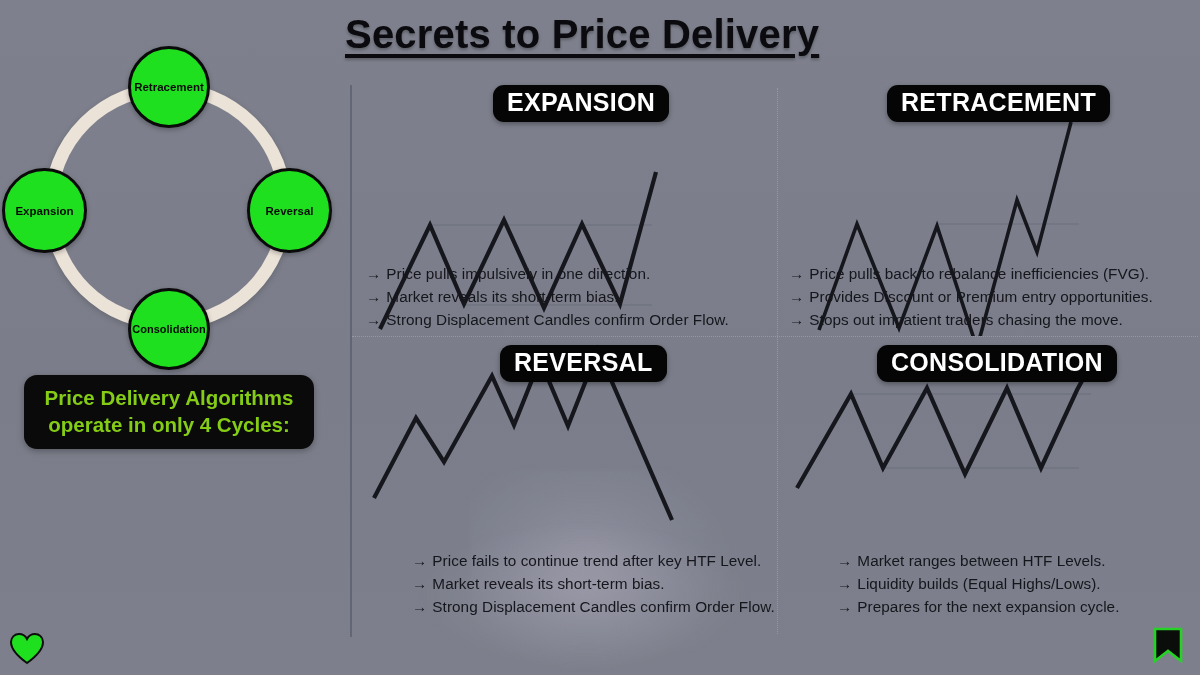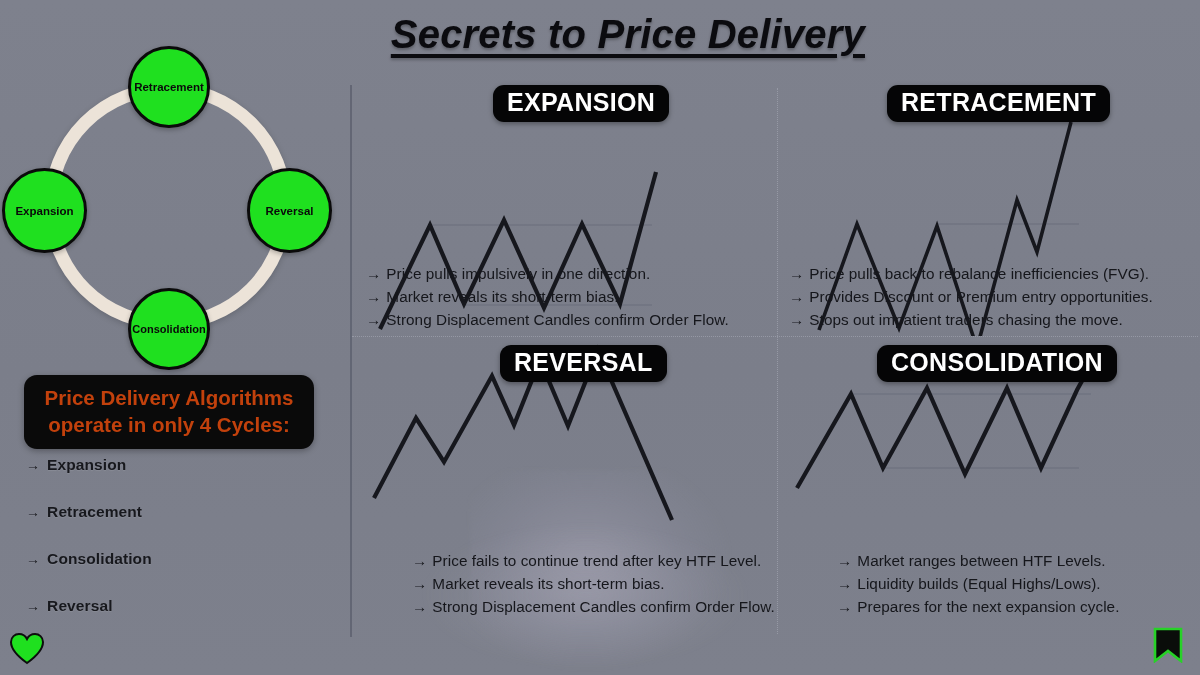--- a/index.html
+++ b/index.html
@@ -21,30 +21,29 @@
   }
   .bg-blotch2{
     position:absolute;left:420px;top:520px;width:330px;height:150px;
     background:radial-gradient(ellipse at 50% 50%, rgba(200,196,212,.22) 0%, rgba(125,128,140,0) 70%);
     filter:blur(3px);pointer-events:none;
   }
 
   
   .title{
     position:absolute;left:345px;top:12px;width:520px;
-    text-align:right;
+    text-align:left;
     font-size:40px;font-weight:bold;color:#0b0b0f;
     letter-spacing:.2px;
     text-decoration:underline;
     text-underline-offset:6px;
     text-decoration-thickness:4px;
     text-shadow:0 2px 3px rgba(0,0,0,.28);
     font-family:"Liberation Sans", sans-serif;
     white-space:nowrap;
-    font-style:italic;
   }
 
   
   .diagram{position:absolute;left:0px;top:20px;width:345px;height:340px;}
   .ring{
     position:absolute;left:44px;top:62px;width:248px;height:248px;
     border-radius:50%;
     border:13px solid #ece3d8;
     box-sizing:border-box;
     box-shadow:0 2px 6px rgba(0,0,0,.18);
@@ -62,21 +61,21 @@
   .node-top{left:128px;top:26px;width:82px;height:82px;font-size:11.5px;}
   .node-left{left:2px;top:148px;width:85px;height:85px;font-size:11.5px;}
   .node-right{left:247px;top:148px;width:85px;height:85px;font-size:11.5px;}
   .node-bottom{left:128px;top:268px;width:82px;height:82px;font-size:11px;}
 
   
   .callout{
     position:absolute;left:24px;top:375px;width:290px;
     background:#0a0a0a;border-radius:13px;
     padding:9px 14px 11px 14px;box-sizing:border-box;
-    color:#c2410c;font-weight:bold;font-size:20.5px;line-height:1.32;
+    color:#84cc16;font-weight:bold;font-size:20.5px;line-height:1.32;
     text-align:center;
     box-shadow:0 2px 6px rgba(0,0,0,.3);
   }
   .cycle-list{position:absolute;left:26px;top:456px;width:300px;}
   .cycle-item{
     font-size:15.5px;font-weight:bold;color:#17181d;
     margin-bottom:29px;letter-spacing:.1px;
     text-shadow:0 1px 1px rgba(255,255,255,.10);
   }
   .cycle-item .arw{margin-right:7px;font-weight:normal;font-size:14px;}
@@ -156,34 +155,20 @@
       <span>Consolidation</span>
     </div>
 
   </div>
 
   <div class="callout">
     <div>Price Delivery Algorithms</div>
     <div>operate in only 4 Cycles:</div>
   </div>
 
-  <div class="cycle-list">
-    <div class="cycle-item">
-      <span class="arw">→</span><span>Expansion</span>
-    </div>
-    <div class="cycle-item">
-      <span class="arw">→</span><span>Retracement</span>
-    </div>
-    <div class="cycle-item">
-      <span class="arw">→</span><span>Consolidation</span>
-    </div>
-    <div class="cycle-item">
-      <span class="arw">→</span><span>Reversal</span>
-    </div>
-  </div>
 
   <svg class="heart" viewBox="0 0 34 32">
     <path d="M17 30 C3 20 1 13 1 9 C1 4 5 1 9 1 C13 1 16 4 17 6 C18 4 21 1 25 1 C29 1 33 4 33 9 C33 13 31 20 17 30 Z" fill="#1fe01f" stroke="#0d0d0d" stroke-width="2"></path>
   </svg>
 
   <div class="v-main-divider"></div>
   <div class="h-quad-divider"></div>
   <div class="v-quad-divider"></div>
 
   <div class="quad q-exp">

